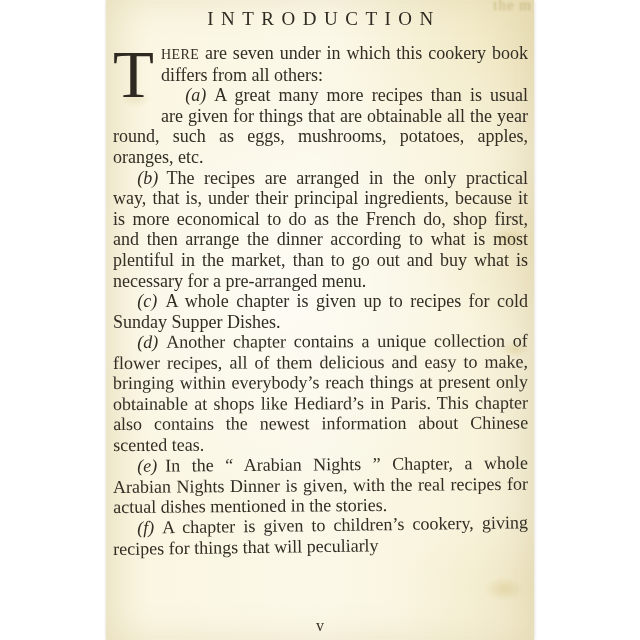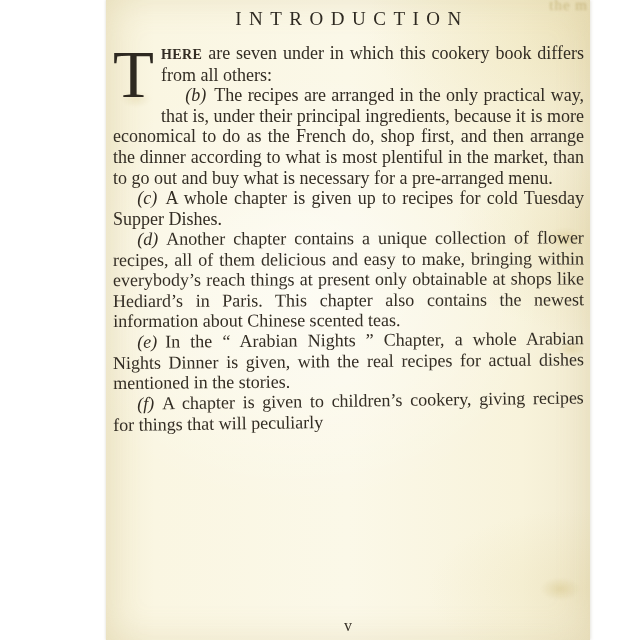--- a/index.html
+++ b/index.html
@@ -15,21 +15,21 @@
     width: 640px;
     height: 640px;
     background: #ffffff;
     overflow: hidden;
   }
   
   .page {
     position: absolute;
     left: 106px;
     top: 0;
-    width: 484px;
+    width: 428px;
     height: 640px;
     background:
       radial-gradient(ellipse 60% 30% at 96% 4%, rgba(214,192,110,0.22), transparent 70%),
       radial-gradient(ellipse 40% 20% at 99% 38%, rgba(210,190,115,0.16), transparent 70%),
       radial-gradient(ellipse 45% 18% at 98% 92%, rgba(212,192,118,0.16), transparent 70%),
       radial-gradient(ellipse 70% 45% at 40% 45%, rgba(255,255,255,0.55), transparent 75%),
       linear-gradient(90deg, #f4eed4 0%, #faf6e2 10%, #fbf8e8 50%, #f8f3db 86%, #f1ead0 100%);
     box-shadow:
       inset 0 0 34px rgba(186,166,96,0.22),
       1px 0 3px rgba(120,110,70,0.18),
@@ -63,21 +63,20 @@
     float: left;
     font-size: 67px;
     line-height: 56px;
     height: 60px;
     margin: 3px 7px 0 0;
     color: #2e2921;
   }
   .smallcaps {
     font-size: 0.78em;
     letter-spacing: 0.4px;
-    font-weight: bold;
   }
   .p-label {
     font-style: italic;
     margin-right: 0.45em;
   }
   .rot-a { transform: rotate(-0.2deg); transform-origin: 0 50%; }
   .rot-b { transform: rotate(-0.45deg); transform-origin: 0 50%; }
   .rot-c { transform: rotate(-0.8deg); transform-origin: 0 50%; }
   .folio {
     position: absolute;
@@ -120,24 +119,25 @@
     <div class="ghost-mark gm2"></div>
     <div class="ghost-mark gm3"></div>
     <div class="ghost-mark gm4"></div>
 
     <div class="content">
       <h1 class="title">INTRODUCTION</h1>
 
       <div class="body-text">
         <p><span class="dropcap">T</span><span class="smallcaps">HERE</span><span> are seven under in which this cookery book differs from all others:</span></p>
 
+        <p class="lettered"><span class="p-label">(a)</span><span>A great many more recipes than is usual are given for things that are obtainable all the year round, such as eggs, mushrooms, potatoes, apples, oranges, etc.</span></p>
 
         <p class="lettered"><span class="p-label">(b)</span><span>The recipes are arranged in the only practical way, that is, under their principal ingredients, because it is more economical to do as the French do, shop first, and then arrange the dinner according to what is most plentiful in the market, than to go out and buy what is necessary for a pre-arranged menu.</span></p>
 
-        <p class="lettered"><span class="p-label">(c)</span><span>A whole chapter is given up to recipes for cold Tuesday Supper Dishes.</span></p>
+        <p class="lettered"><span class="p-label">(c)</span><span>A whole chapter is given up to recipes for cold Sunday Supper Dishes.</span></p>
 
         <p class="lettered rot-a"><span class="p-label">(d)</span><span>Another chapter contains a unique collection of flower recipes, all of them delicious and easy to make, bringing within everybody’s reach things at present only obtainable at shops like Hediard’s in Paris. This chapter also contains the newest information about Chinese scented teas.</span></p>
 
         <p class="lettered rot-b"><span class="p-label">(e)</span><span>In the “ Arabian Nights ” Chapter, a whole Arabian Nights Dinner is given, with the real recipes for actual dishes mentioned in the stories.</span></p>
 
         <p class="lettered rot-c"><span class="p-label">(f)</span><span>A chapter is given to children’s cookery, giving recipes for things that will peculiarly</span></p>
       </div>
     </div>
 
     <div class="folio">v</div>

